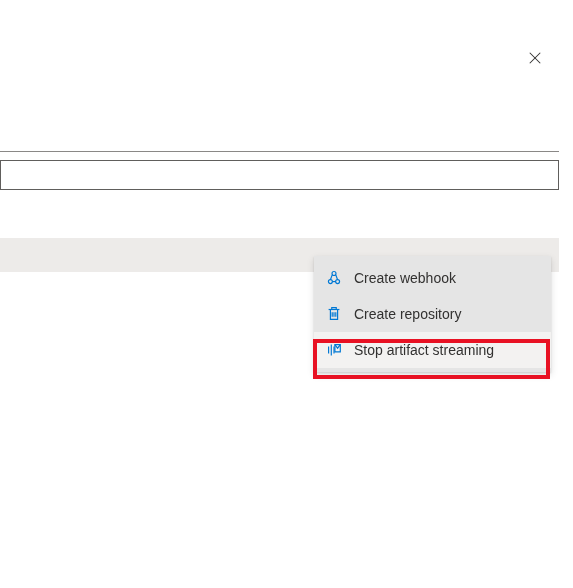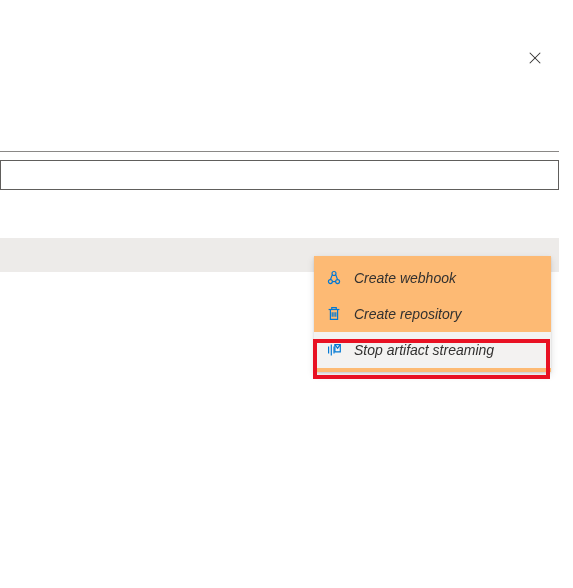--- a/index.html
+++ b/index.html
@@ -58,24 +58,23 @@
       left: 0;
       right: 14px;
       height: 34px;
       background: #edebe9;
     }
     .dropdown-menu {
       position: absolute;
       top: 256px;
       right: 22px;
       width: 237px;
-      background: #fdba74;
+      background: #e5e5e5;
       box-shadow: 0 3.2px 7.2px 0 rgba(0,0,0,0.132), 0 0.6px 1.8px 0 rgba(0,0,0,0.108);
       padding: 4px 0;
-      font-style: italic;
     }
     .menu-item {
       display: flex;
       align-items: center;
       height: 36px;
       padding: 0 10px;
       cursor: pointer;
       color: #323130;
     }
     .menu-item .icon {

